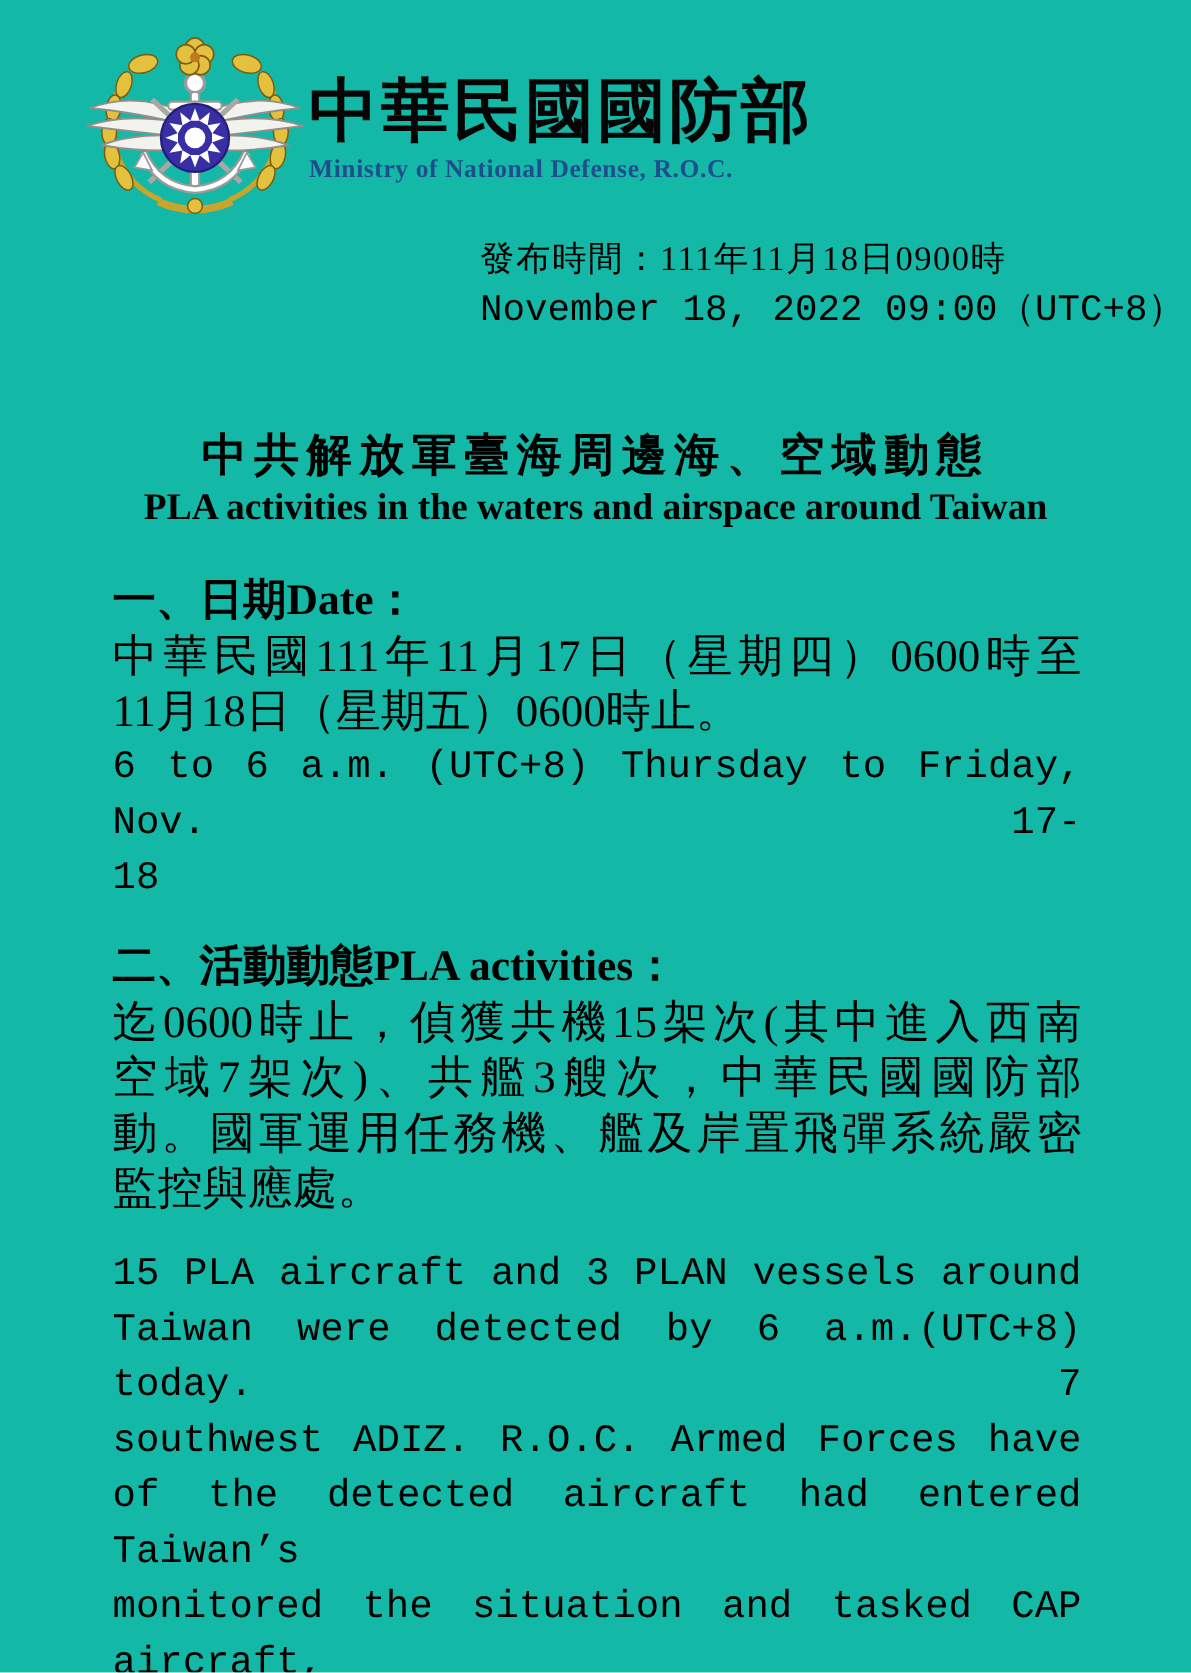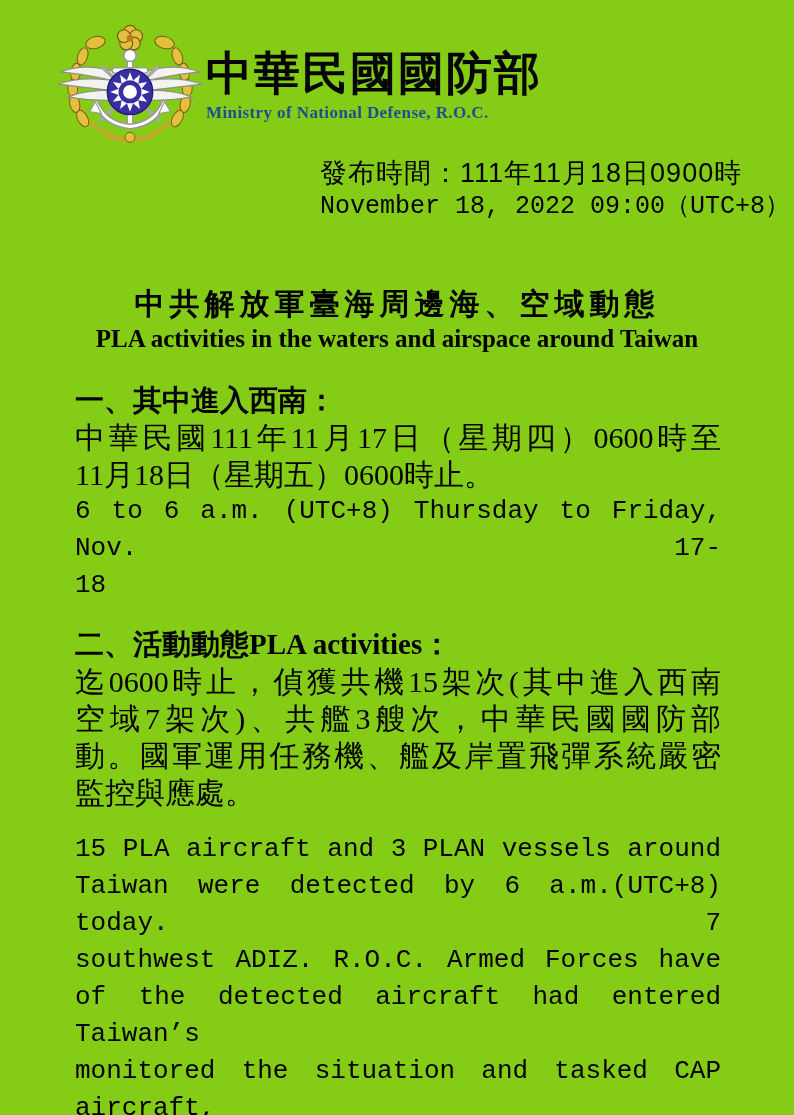--- a/index.html
+++ b/index.html
@@ -1,40 +1,40 @@
 <!DOCTYPE html>
 <html><head>
 <meta charset="utf-8">
 <style>
   * { margin:0; padding:0; box-sizing:border-box; }
   html,body { background:#ffffff; }
   .page {
     position:relative;
     width:794px; height:1115px;
-    background:#84cc16;
+    background:#14b8a6;
     overflow:hidden;
     font-family:"Liberation Serif","DejaVu Serif",serif;
     color:#000;
   }
   
   .logo { position:absolute; left:56px; top:22px; width:148px; height:126px; }
   .brand { position:absolute; left:206px; top:48px; width:540px; }
   .brand-zh {
     font-size:46px; line-height:52px; font-weight:600;
     letter-spacing:2px; color:#050505; white-space:nowrap;
   }
   .brand-en {
     margin-top:3px; font-size:17px; line-height:20px; font-weight:700;
     color:#1e4e8e; letter-spacing:0.4px; white-space:nowrap;
   }
   
   .release { position:absolute; left:320px; top:156px; width:440px; }
   .release-zh {
-    font-size:27px; line-height:34px; letter-spacing:1px; white-space:nowrap;
-    font-family:Liberation Sans, sans-serif;
+    font-size:23px; line-height:34px; letter-spacing:1px; white-space:nowrap;
+    font-family:Liberation Serif, serif;
   }
   .release-en {
     font-size:25px; line-height:34px; white-space:nowrap;
     font-family:"Liberation Mono","DejaVu Sans Mono",monospace;
   }
   
   .doc-title { position:absolute; left:0; top:284px; width:794px; text-align:center; }
   .doc-title-zh {
     font-size:30px; line-height:40px; font-weight:700; letter-spacing:5px; white-space:nowrap;
   }
@@ -146,21 +146,21 @@
     <div class="release-en">November 18, 2022 09:00（UTC+8）</div>
   </div>
 
   <div class="doc-title">
     <div class="doc-title-zh">中共解放軍臺海周邊海、空域動態</div>
     <div class="doc-title-en">PLA activities in the waters and airspace around Taiwan</div>
   </div>
 
   <div class="body">
 
-    <div class="heading">一、其中進入西南：</div>
+    <div class="heading">一、日期Date：</div>
     <div class="line stretch">中華民國111年11月17日（星期四）0600時至</div>
     <div class="line">11月18日（星期五）0600時止。</div>
     <div class="line-en stretch">6 to 6 a.m. (UTC+8) Thursday to Friday, Nov. 17-</div>
     <div class="line-en">18</div>
 
     <div class="gap-a"></div>
 
     <div class="heading">二、活動動態PLA activities：</div>
     <div class="line stretch">迄0600時止，偵獲共機15架次(其中進入西南</div>
     <div class="line stretch">空域7架次)、共艦3艘次，中華民國國防部</div>

